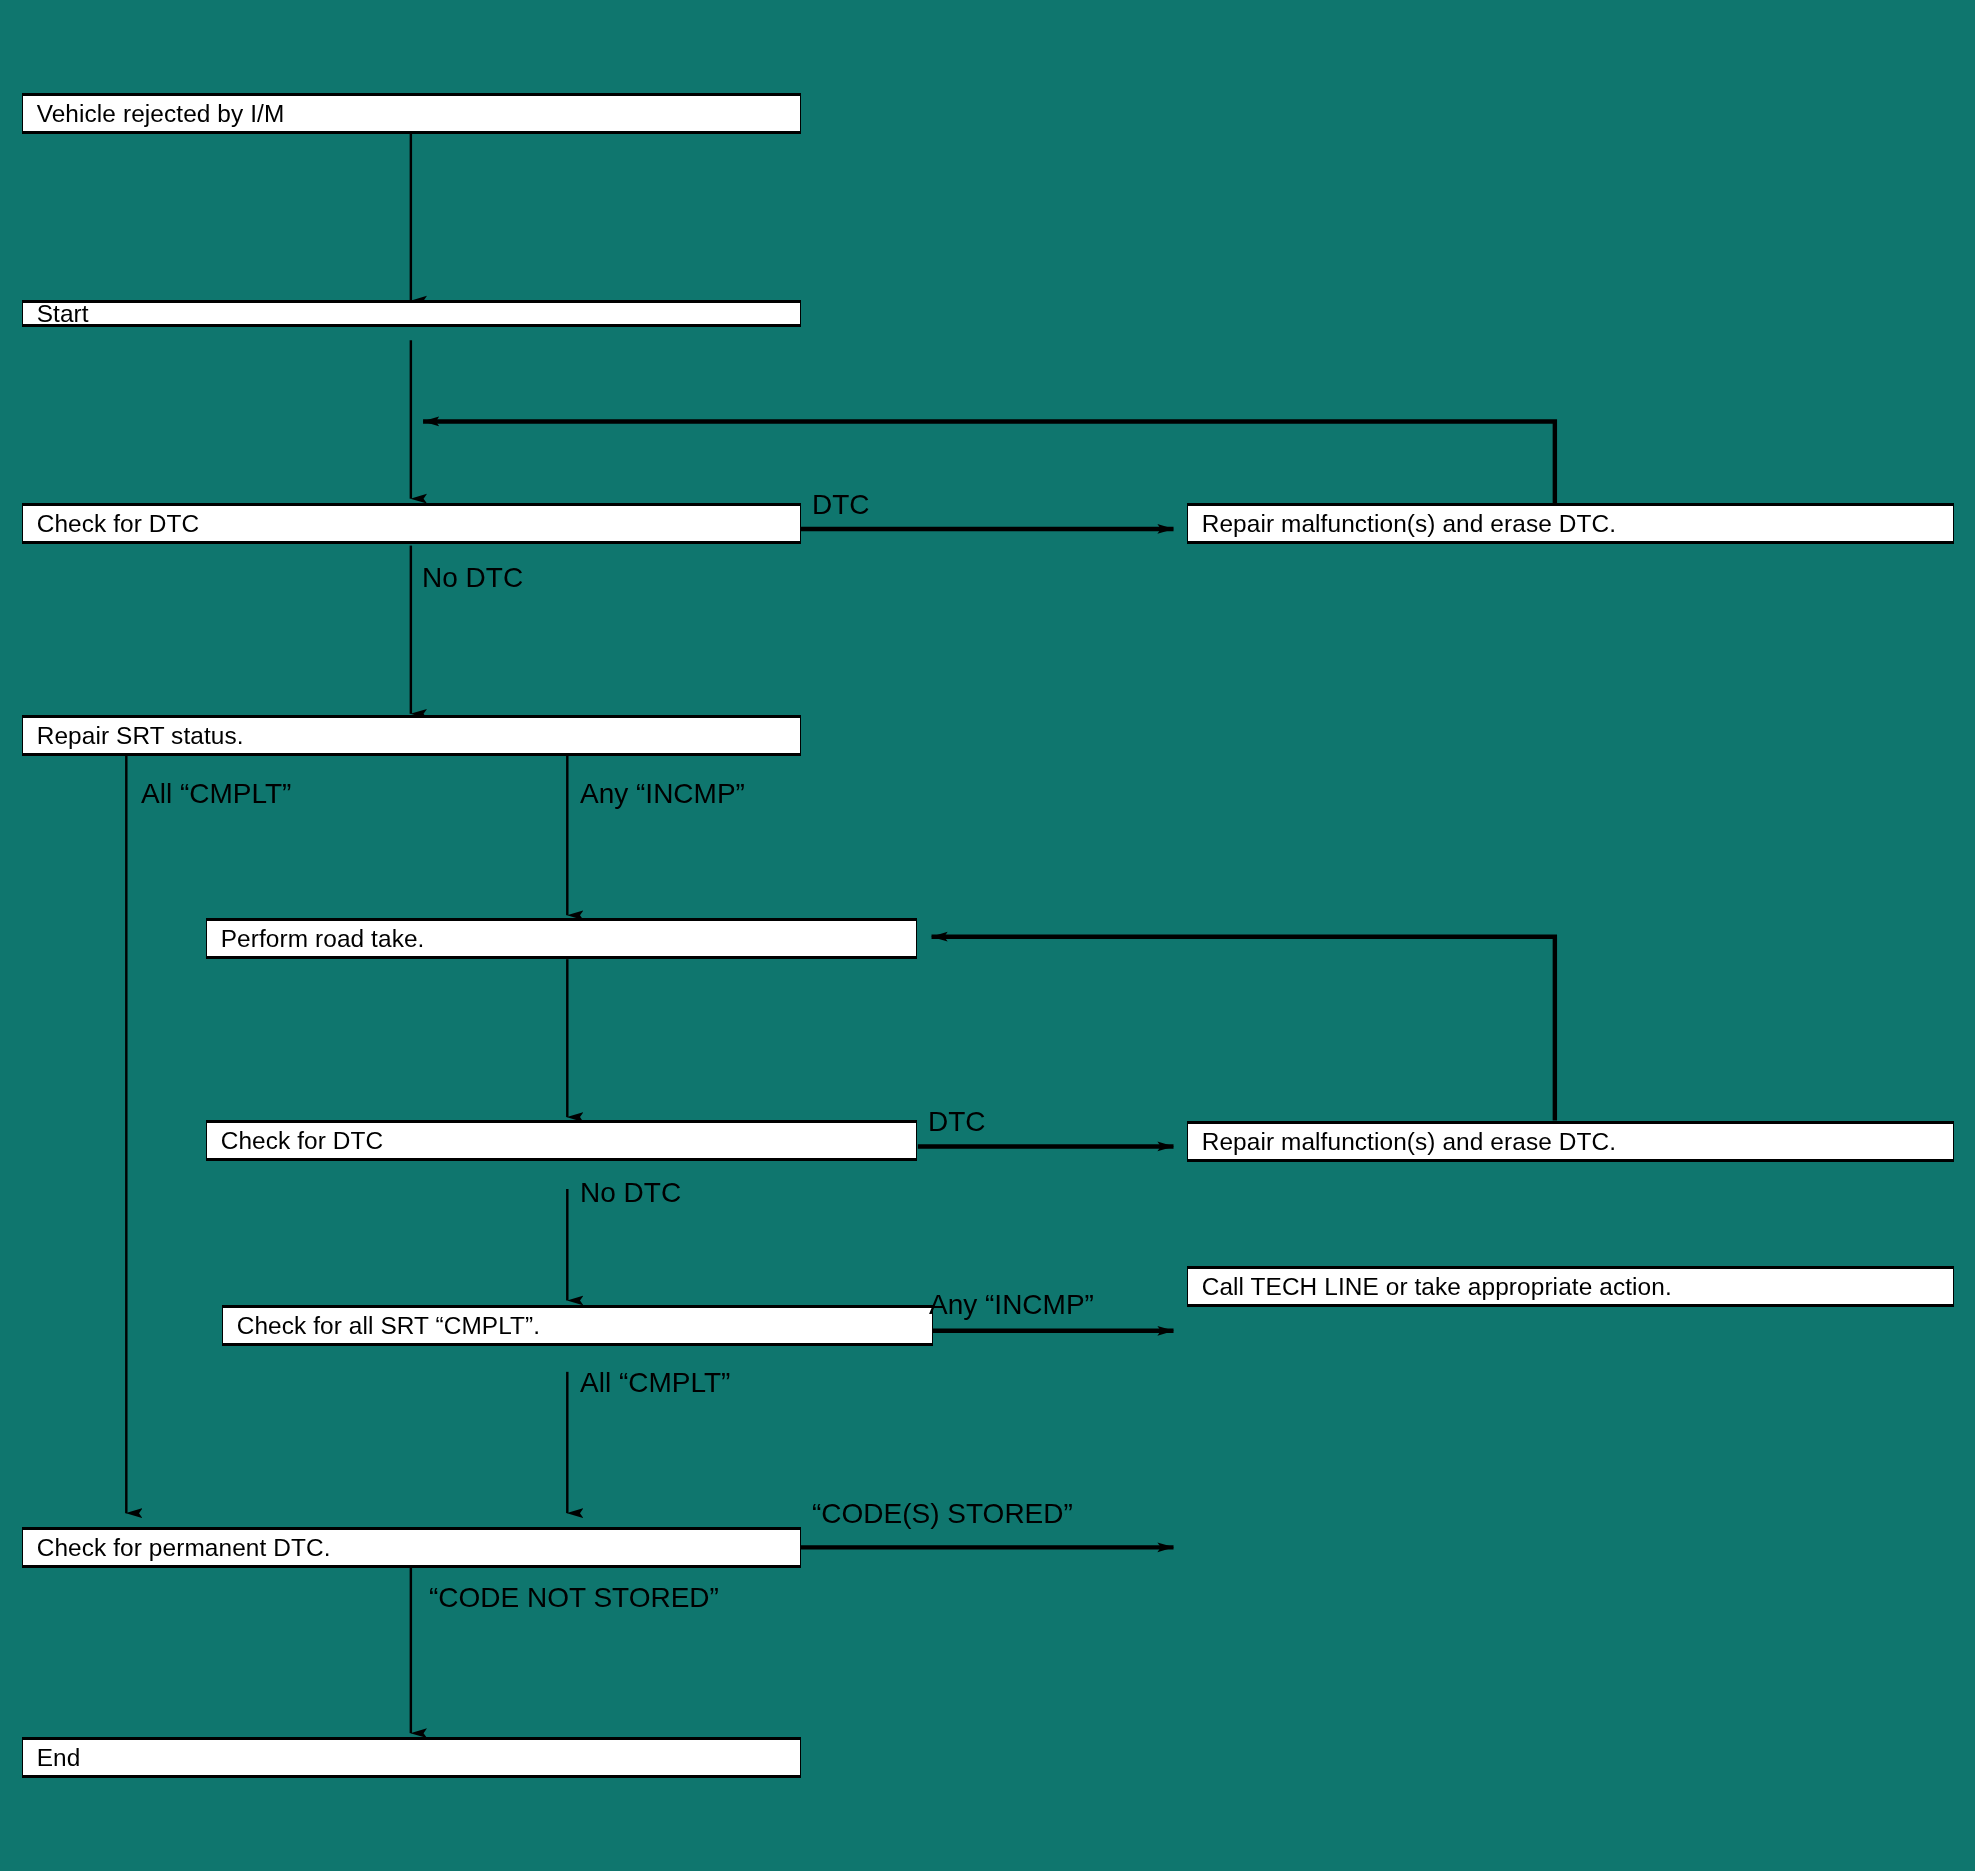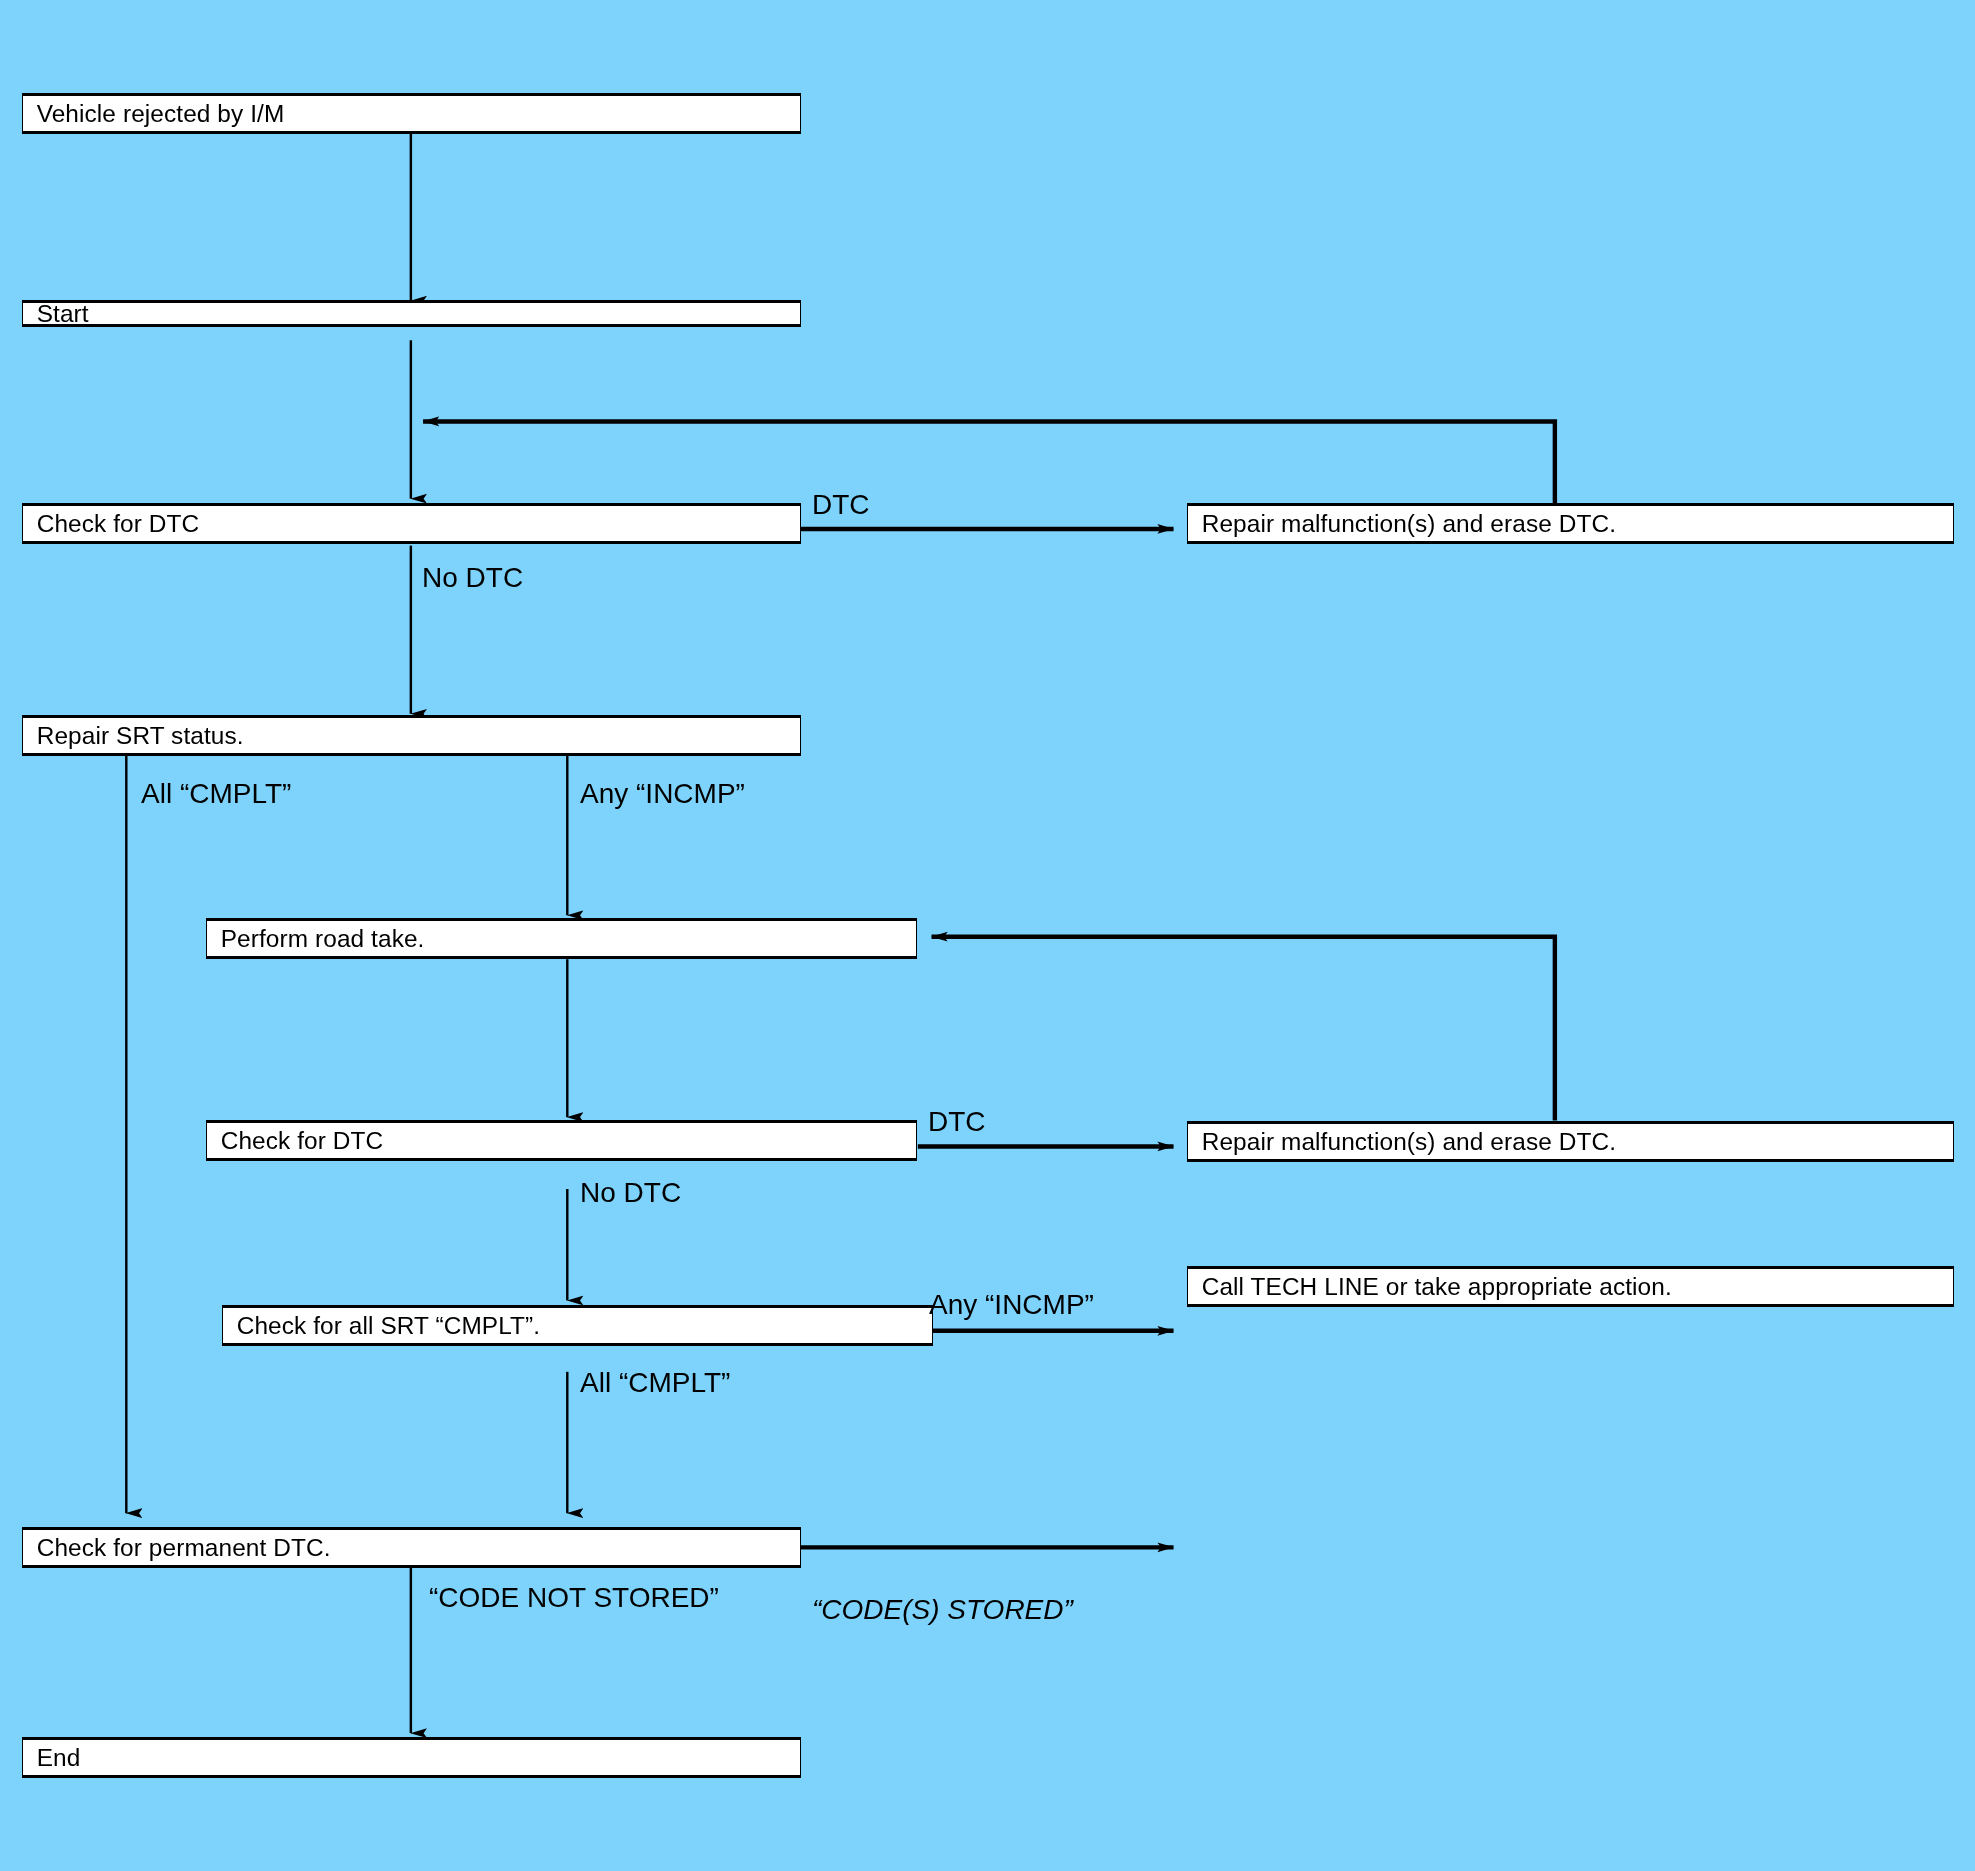--- a/index.html
+++ b/index.html
@@ -4,21 +4,21 @@
 <style>
   html, body {
     margin: 0;
     padding: 0;
     background: #ffffff;
   }
   #chart-root {
     position: relative;
     width: 1975px;
     height: 1871px;
-    background: #7dd3fc;
+    background: #0f766e;
     font-family: "Liberation Sans", sans-serif;
     overflow: hidden;
   }
   .node-box {
     position: absolute;
     box-sizing: border-box;
     border: 1.5px solid #000000;
     border-top-width: 3.9px;
     border-bottom-width: 3.9px;
     background: #ffffff;
@@ -162,18 +162,18 @@
   <div class="edge-label" style="left:580px; top:780px;">Any “INCMP”</div>
 
   <div class="edge-label" style="left:928px; top:1108px;">DTC</div>
 
   <div class="edge-label" style="left:580px; top:1179px;">No DTC</div>
 
   <div class="edge-label" style="left:929px; top:1291px;">Any “INCMP”</div>
 
   <div class="edge-label" style="left:580px; top:1369px;">All “CMPLT”</div>
 
-  <div class="edge-label" style="left:812px; top:1596px;font-style:italic;">“CODE(S) STORED”</div>
+  <div class="edge-label" style="left:812px; top:1500px;">“CODE(S) STORED”</div>
 
   <div class="edge-label" style="left:429px; top:1584px;">“CODE NOT STORED”</div>
 
 </div>
 
 
 </body></html>

